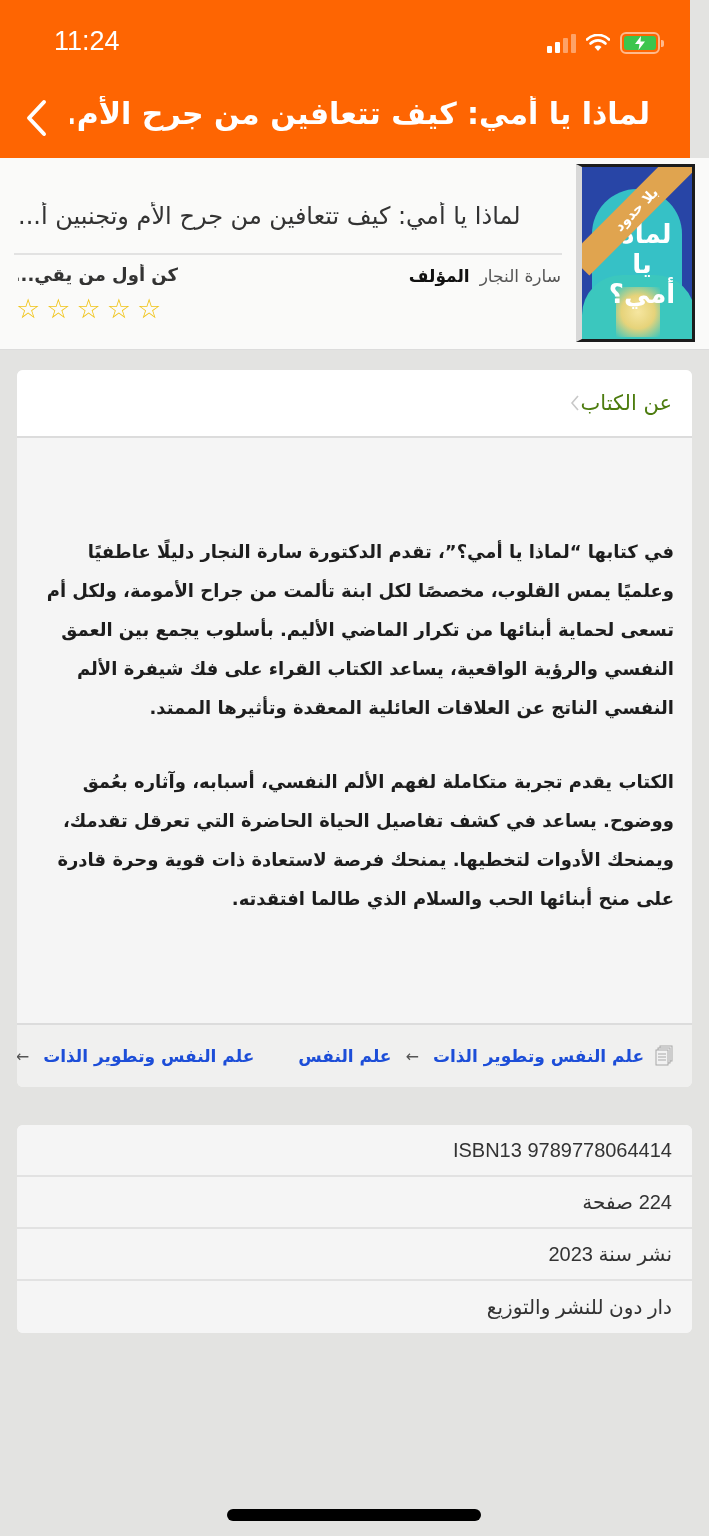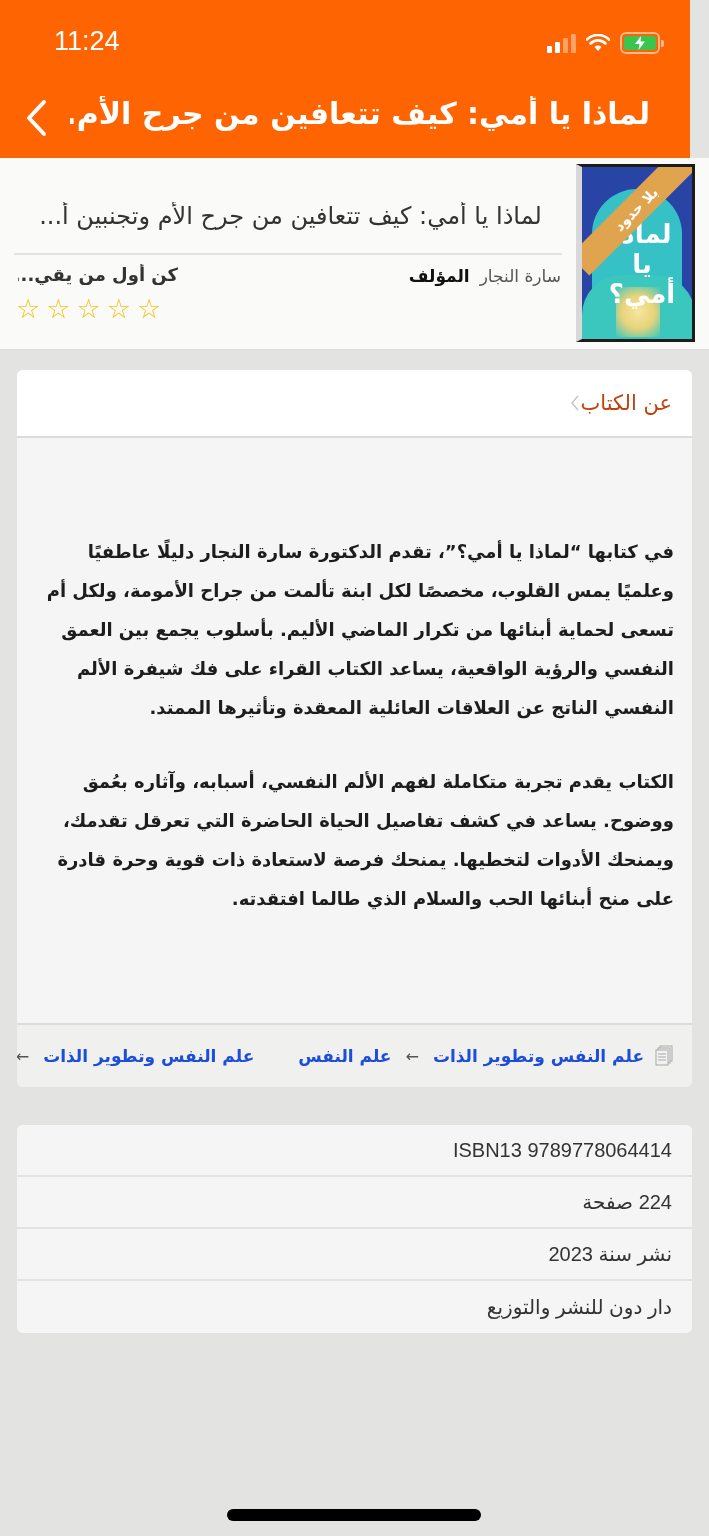--- a/index.html
+++ b/index.html
@@ -71,21 +71,21 @@
     position: absolute; left: 20px; top: 52px; width: 80px;
     color: #fff; font-size: 26px; font-weight: bold; direction: rtl; text-align: center; line-height: 30px;
   }
   .cover .ribbon {
     position: absolute; left: -26px; top: 28px; width: 160px; height: 28px;
     background: #e0a44f; transform: rotate(-45deg);
     color: #fff; font-size: 14px; font-weight: bold; text-align: center; line-height: 28px; direction: rtl;
   }
   .book-title {
     position: absolute; right: 146px; top: 44px; width: 545px;
-    direction: rtl; text-align: center;
+    direction: rtl; text-align: left;
     font-size: 24px; color: #333; white-space: nowrap; overflow: hidden;
   }
   .divider-line {
     position: absolute; left: 14px; top: 95px; width: 548px; height: 2px; background: #e2e2e2;
   }
   .author-row {
     position: absolute; right: 148px; top: 108px;
     direction: rtl; display: flex; gap: 10px; align-items: baseline;
   }
   .author-name { font-size: 17px; color: #555; }
@@ -101,21 +101,21 @@
   
   .card {
     position: absolute; left: 17px; width: 675px;
     background: #f5f5f5; border-radius: 6px; overflow: hidden;
   }
   .card-header {
     height: 68px; background: #fff; border-bottom: 2px solid #dcdcdc;
     direction: rtl; display: flex; align-items: center; padding-right: 20px;
   }
   .chev-icon { width: 16px; height: 24px; margin-left: 8px; display: flex; align-items: center; }
-  .card-title { font-size: 21px; color: #c2410c; }
+  .card-title { font-size: 21px; color: #4d7c0f; }
   .about-body {
     padding: 94px 18px 0 18px; height: 585px;
     direction: rtl; text-align: right;
   }
   .about-body p {
     font-size: 18px; line-height: 39px; color: #1d1d1d; font-weight: bold;
   }
   .about-body p + p { margin-top: 35px; }
   .categories {
     height: 64px; border-top: 2px solid #dcdcdc; background: #f0f0ef;

